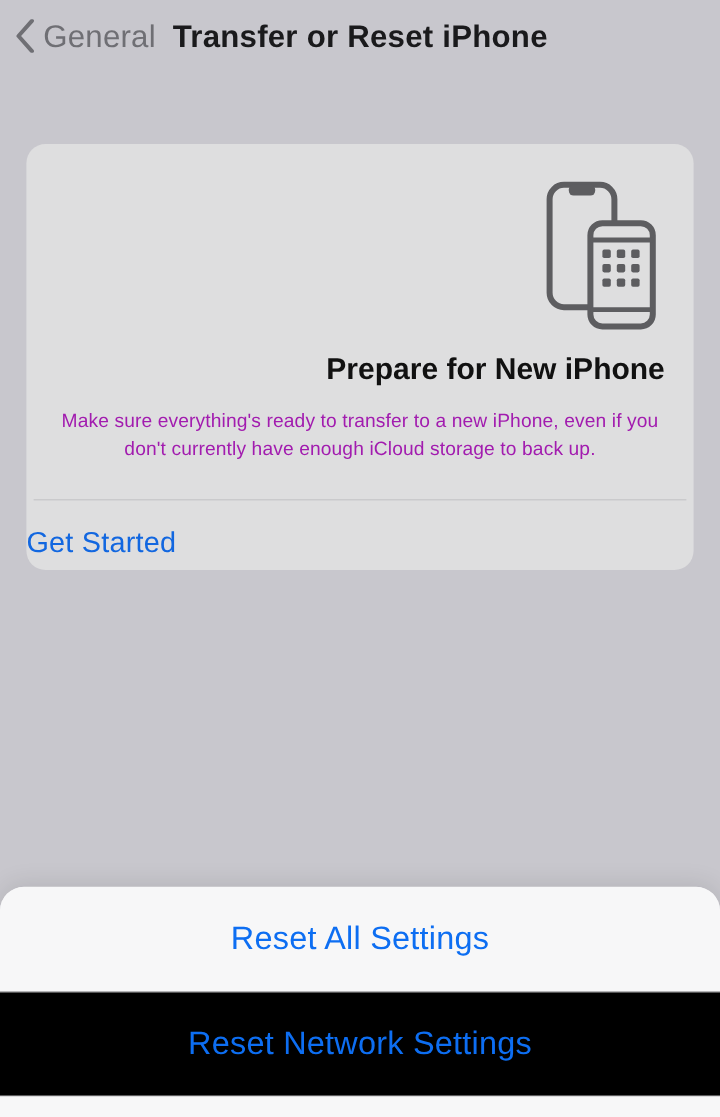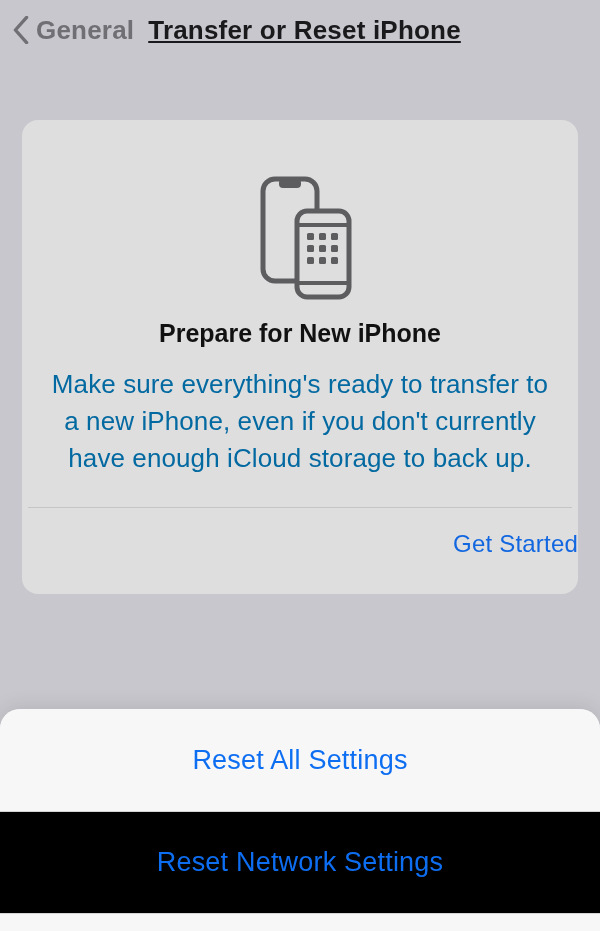--- a/index.html
+++ b/index.html
@@ -23,86 +23,84 @@
       display: flex; align-items: center; justify-content: center;
       margin-right: 2px;
       color: #6f6f74;
     }
     .back-chevron svg { width: 18px; height: 28px; }
     .nav-back-label {
       font-size: 26px;
       color: #6f6f74;
       letter-spacing: 0.2px;
       margin-right: 14px;
-      font-weight: 700;
+      font-weight: 400;
     }
     .nav-title {
       font-size: 26px;
       font-weight: 700;
       color: #1a1a1c;
       letter-spacing: 0.2px;
-      text-decoration: underline;
     }
 
     
     .card {
       margin: 60px 22px 0 22px;
       background: #dededf;
       border-radius: 16px;
       overflow: hidden;
     }
     .card-top {
       display: flex;
       flex-direction: column;
-      align-items: center;
+      align-items: flex-end;
       padding: 28px 24px 30px 24px;
-      margin-top: 25px;
     }
     .phones-icon { margin-bottom: 18px; color:#5c5c5e; }
     .phones-icon svg { display:block; }
     .card-title {
       font-size: 25px;
       font-weight: 700;
       color: #111;
       text-align: center;
       margin-bottom: 18px;
     }
     .card-body {
-      font-size: 26px;
+      font-size: 16px;
       line-height: 1.42;
-      color: #0369a1;
+      color: #a21caf;
       text-align: center;
       letter-spacing: 0.1px;
     }
     .card-sep {
       height: 1px;
       background: #c5c5c8;
       margin: 0 6px;
     }
     .card-action {
-      text-align: right;
-      padding: 22px 0 36px 0;
+      text-align: left;
+      padding: 22px 0 8px 0;
       font-size: 24px;
       color: #1267e0;
       font-weight: 400;
       letter-spacing: 0.2px;
     }
 
     
     .sheet {
       position: absolute;
       bottom: 0; left: 0; right: 0;
       background: #eeeeef;
       border-top-left-radius: 20px;
       border-top-right-radius: 20px;
       overflow: hidden;
       box-shadow: 0 -2px 20px rgba(0,0,0,0.10);
     }
     .sheet-row {
-      height: 102px;
+      height: 87px;
       display: flex;
       align-items: center;
       justify-content: center;
       font-size: 27px;
       color: #0d6ef2;
       letter-spacing: 0.2px;
       position: relative;
       background: #f7f7f8;
     }
     .sheet-row.highlight { background: #000000; }

